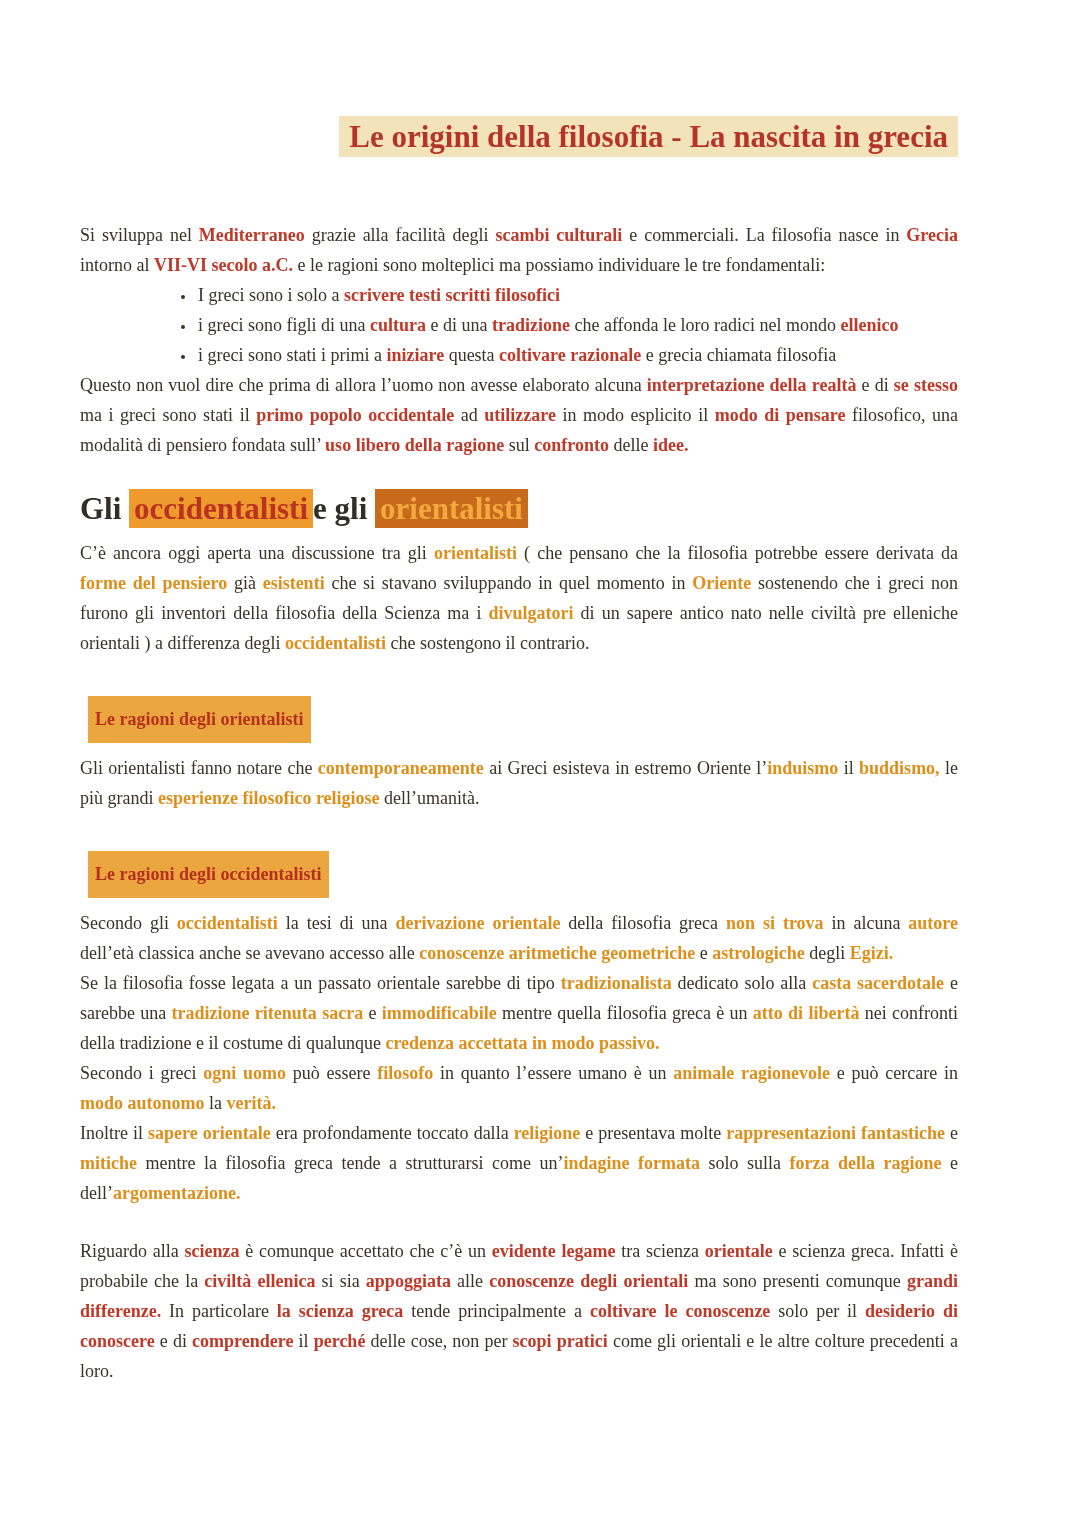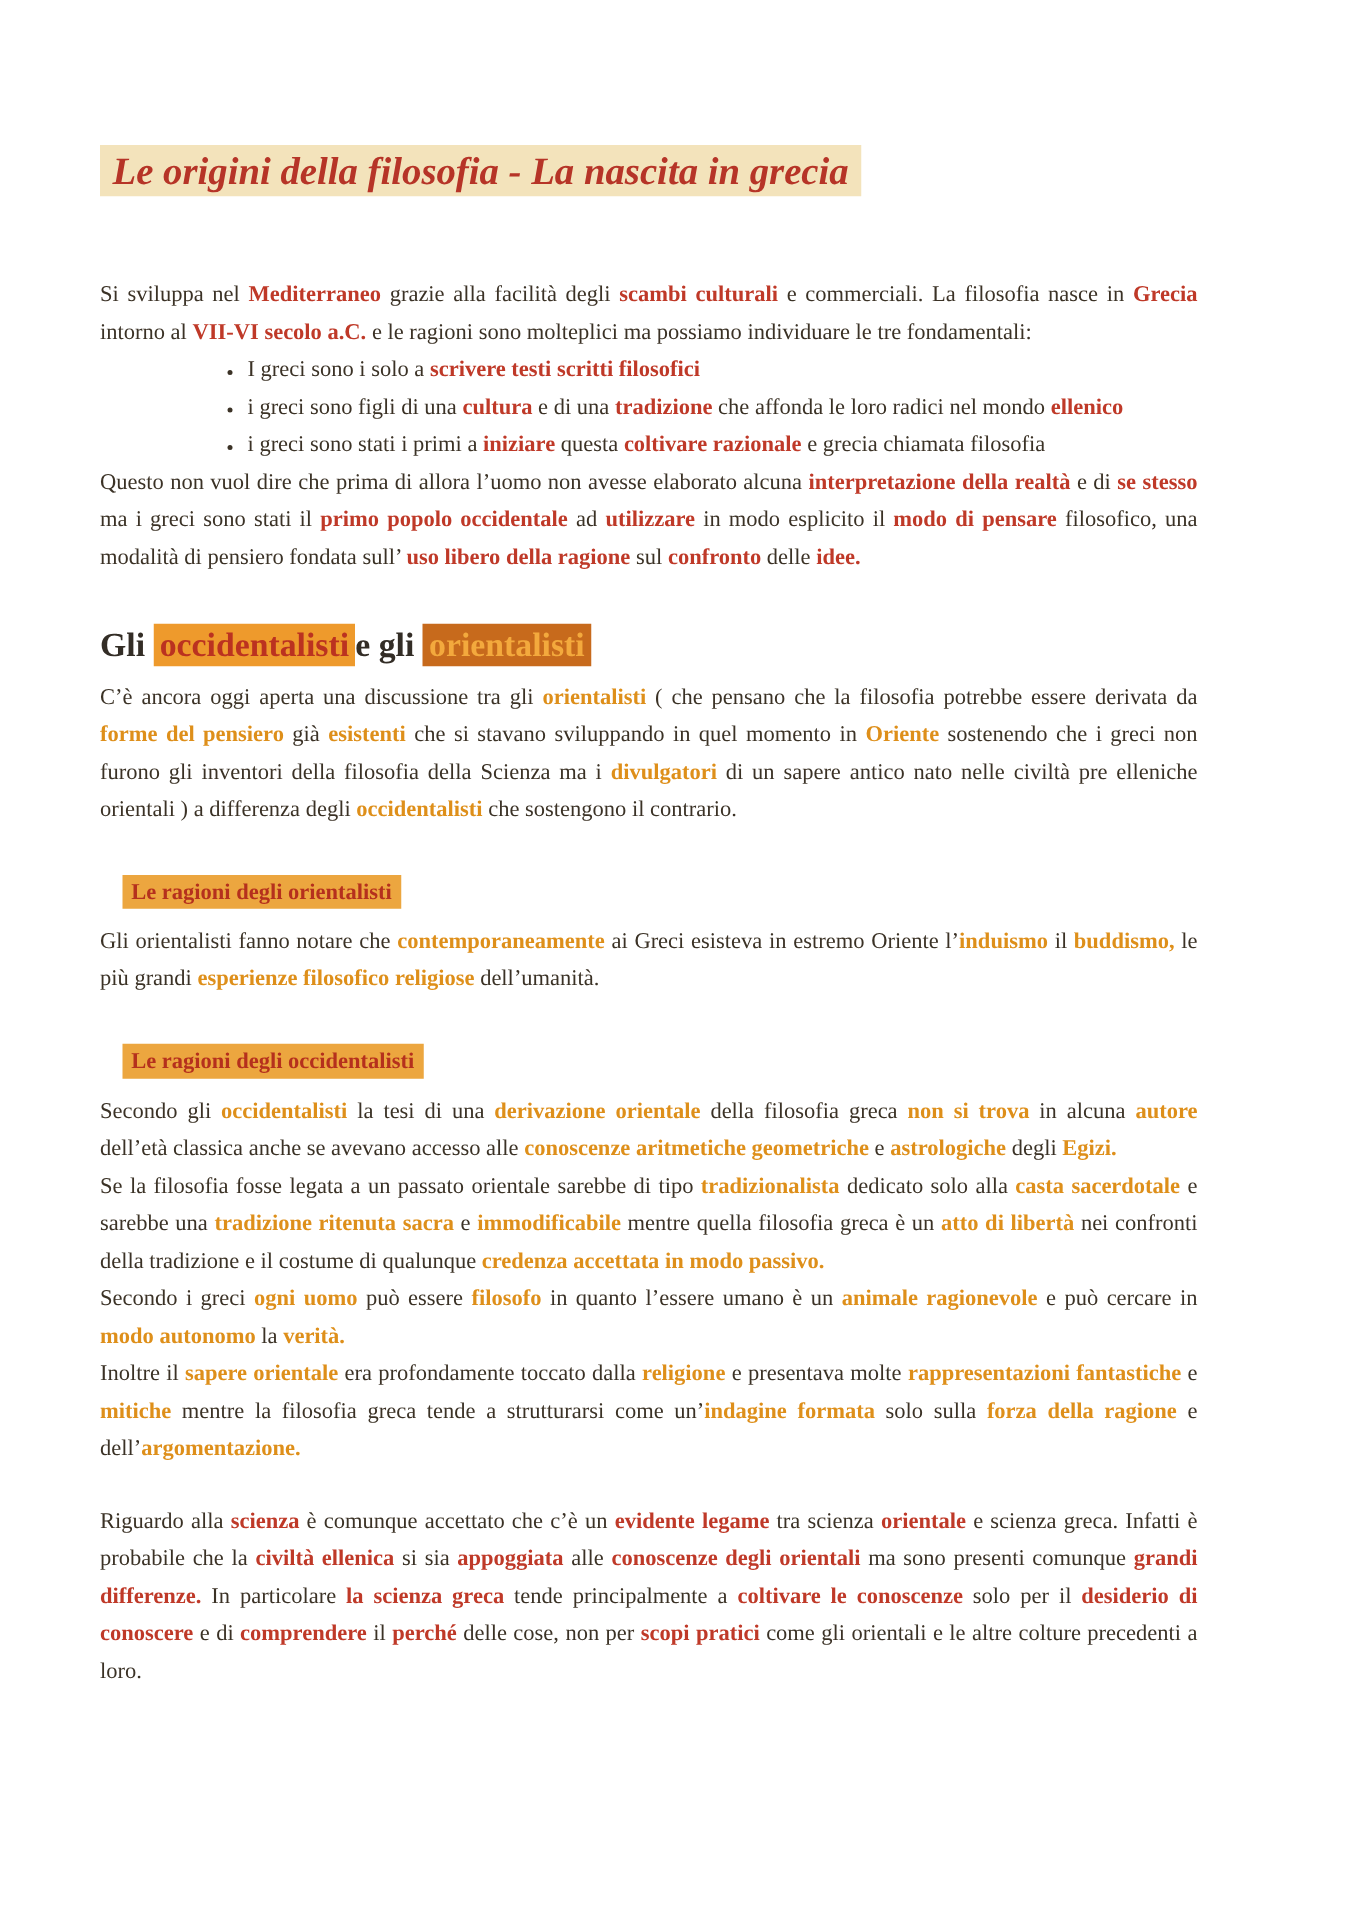--- a/index.html
+++ b/index.html
@@ -8,25 +8,24 @@
     width: 1080px;
     min-height: 1525px;
     background: var(--page-bg, #ffffff);
     font-family: "Liberation Serif", "DejaVu Serif", serif;
     color: var(--body-text, #3b3226);
   }
   .page { padding: 116px 122px 60px 80px; }
 
   h1.page-title {
     margin: 0 0 62px 0;
-    text-align: left;
+    text-align: right;
     font-size: 31px;
     font-weight: bold;
     line-height: 1.35;
-    font-style: italic;
   }
   .title-hl {
     background: var(--title-highlight, #f3e3bb);
     color: var(--title-text, #b63427);
     padding: 3px 10px;
   }
 
   .paragraph {
     margin: 0;
     font-size: 18px;
@@ -38,37 +37,37 @@
   .bullet-list {
     margin: 0;
     padding-left: 116px;
     font-size: 18px;
     line-height: 30px;
   }
   .bullet-list li { padding-left: 2px; }
   .bullet-list li::marker { color: var(--body-text, #3b3226); font-size: 14px; }
 
   h2.section-heading {
-    margin: 38px 0 8px 0;
-    font-size: 27px;
+    margin: 28px 0 8px 0;
+    font-size: 31px;
     font-weight: bold;
     color: var(--heading-text, #332d26);
     line-height: 1.35;
   }
   h2.section-heading .run-hl-occ,
   h2.section-heading .run-hl-ori { padding: 2px 5px; }
 
   h3.subsection-heading {
     display: inline-block;
-    margin: 38px 0 10px 18px;
+    margin: 38px 0 10px 8px;
     font-size: 18px;
     font-weight: bold;
     background: var(--subheading-bg, #eca63f);
     color: var(--subheading-text, #b5301d);
-    padding: 1px 7px;
+    padding: 11px 7px;
     line-height: 1.4;
   }
 
   .run-red    { color: var(--red, #bf3928); font-weight: bold; margin-top: 39px; }
   .run-orange { color: var(--orange, #de8f1a); font-weight: bold; }
   .run-bold   { font-weight: normal; }
   .run-hl-occ { background: var(--occ-bg, #ee9a2c); color: var(--occ-text, #bb3220); }
   .run-hl-ori { background: var(--ori-bg, #c76a1c); color: var(--ori-text, #f3a93d); }
 </style>
 </head>

